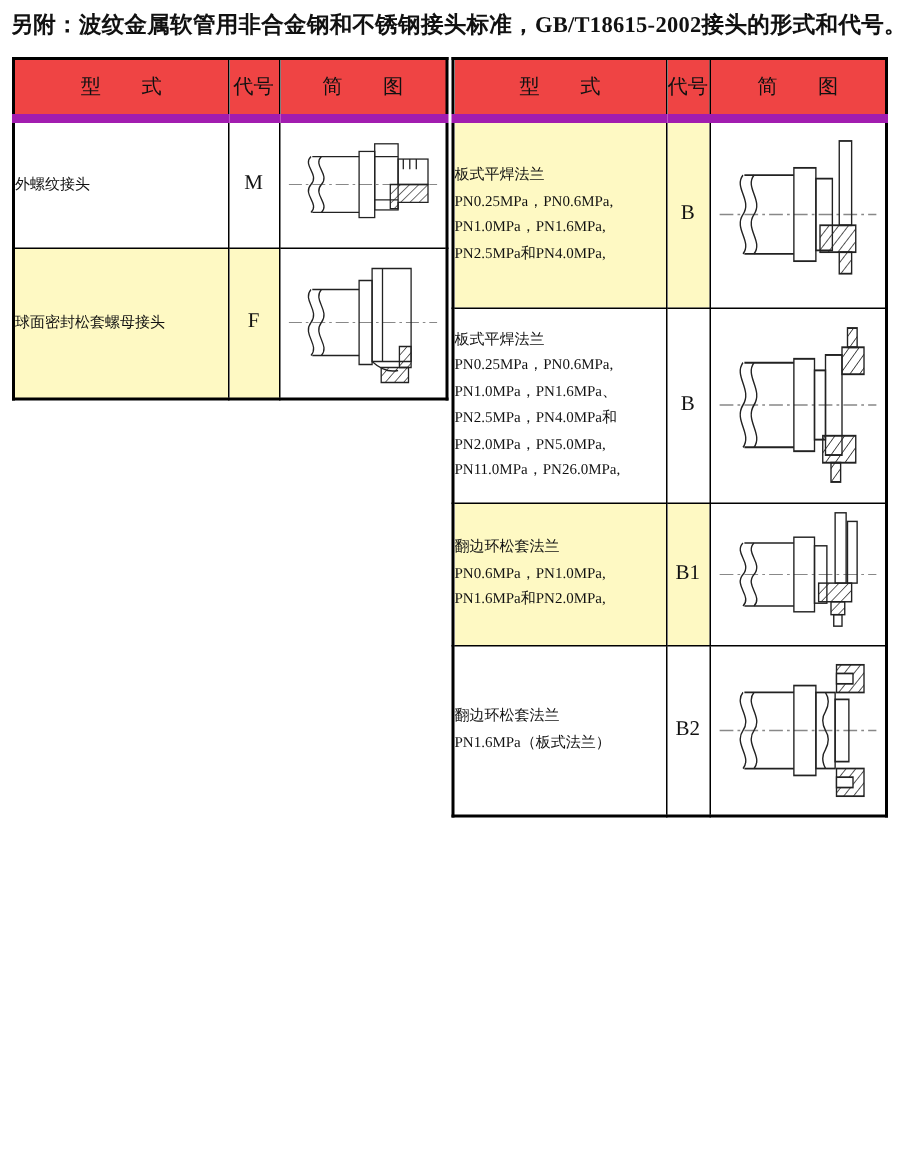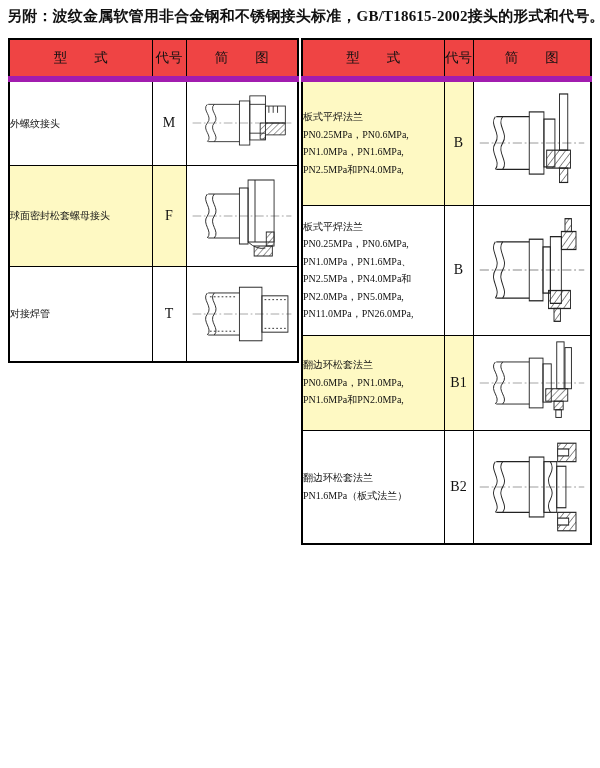--- a/index.html
+++ b/index.html
@@ -175,29 +175,20 @@
     </tr>
     <tr style="height:101px">
       <td class="type-cell hl">球面密封松套螺母接头</td>
       <td class="code-cell hl">F</td>
       <td class="dia-cell">
         <svg class="dia" viewBox="0 0 120 92" width="104" height="92" preserveAspectRatio="none">
             <use href="#d-f"></use>
           </svg>
       </td>
     </tr>
-    <tr style="height:96px">
-      <td class="type-cell">对接焊管</td>
-      <td class="code-cell">T</td>
-      <td class="dia-cell">
-        <svg class="dia" viewBox="0 0 120 92" width="104" height="88" preserveAspectRatio="none">
-            <use href="#d-t"></use>
-          </svg>
-      </td>
-    </tr>
   </tbody>
 </table>
 
 <table class="jt" id="rt">
   <colgroup>
       <col style="width:142px">
       <col style="width:29px">
       <col style="width:118px">
     </colgroup>
   <thead>

